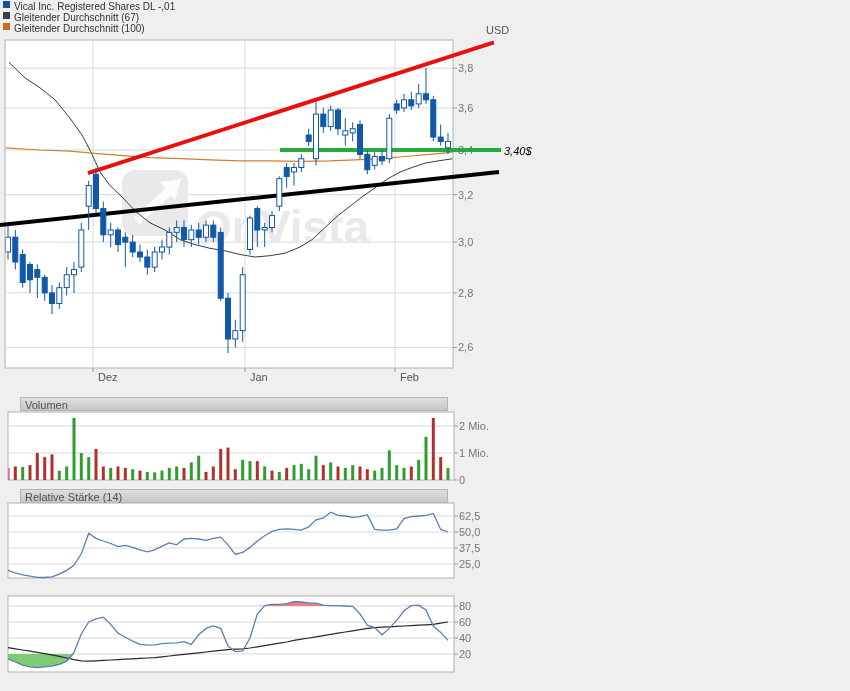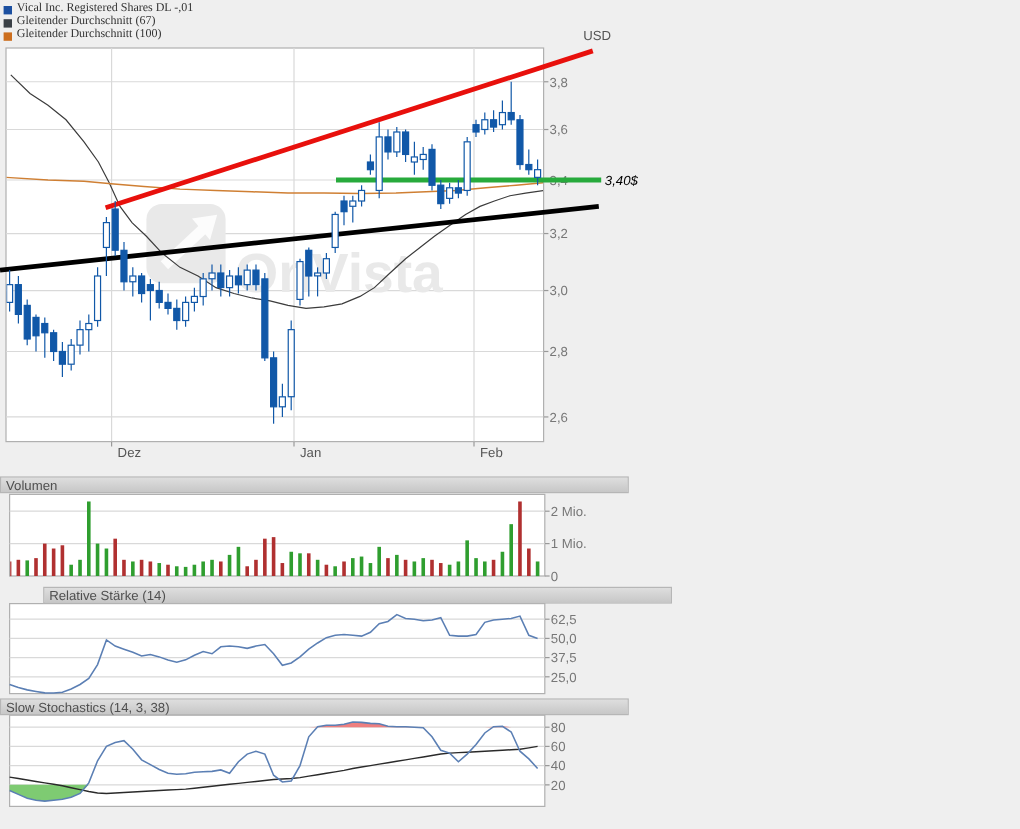--- a/index.html
+++ b/index.html
@@ -1,22 +1,22 @@
 <!DOCTYPE html>
 <html><head>
 <meta charset="utf-8">
 <style>
   html,body{margin:0;padding:0;background:#efefef;}
   .screen{position:relative;width:850px;height:691px;background:#efefef;overflow:hidden;
           font-family:"Liberation Sans",sans-serif;}
   .legend{position:absolute;left:3px;top:1px;}
-  .legend-row{display:flex;align-items:flex-end;height:11px;margin-bottom:0px;font-family:Liberation Serif, serif;}
+  .legend-row{display:flex;align-items:flex-start;height:11px;margin-bottom:0px;}
   .legend-swatch{width:7px;height:7px;margin-right:4px;flex:0 0 auto;}
   .legend-label{font-size:10px;color:#333;white-space:nowrap;}
-  .panel-header{position:absolute;left:0;width:524px;height:14px;box-sizing:border-box;
+  .panel-header{position:absolute;left:20px;width:428px;height:14px;box-sizing:border-box;
                 background:linear-gradient(#dedede,#c7c7c7);border:1px solid #b6b6b6;
                 font-size:11px;line-height:12px;color:#4f4f4f;padding:1px 0 0 4px;}
   .usd-label{position:absolute;left:466px;top:24px;font-size:11px;color:#555;margin-left:20px;}
   .hline-label{position:absolute;left:504px;top:145px;font-size:11px;color:#000;font-style:italic;}
   svg{position:absolute;left:0;top:0;font-family:"Liberation Sans",sans-serif;}
 </style>
 </head>
 <body>
 
 <div class="screen">
@@ -323,16 +323,15 @@
     <div class="legend-row">
       <span class="legend-swatch" style="background: rgb(204, 110, 30);"></span>
       <span class="legend-label">Gleitender Durchschnitt (100)</span>
     </div>
   </div>
 
   <div class="usd-label">USD</div>
   <div class="hline-label">3,40$</div>
 
   <div class="panel-header" style="top:397px;">Volumen</div>
-  <div class="panel-header" style="top:489px;margin-left:36px;">Relative Stärke (14)</div>
-  <div class="panel-header" style="top:582px;">Slow Stochastics (14, 3, 38)</div>
+  <div class="panel-header" style="top:489px;">Relative Stärke (14)</div>
 
 </div>
 
 </body></html>

